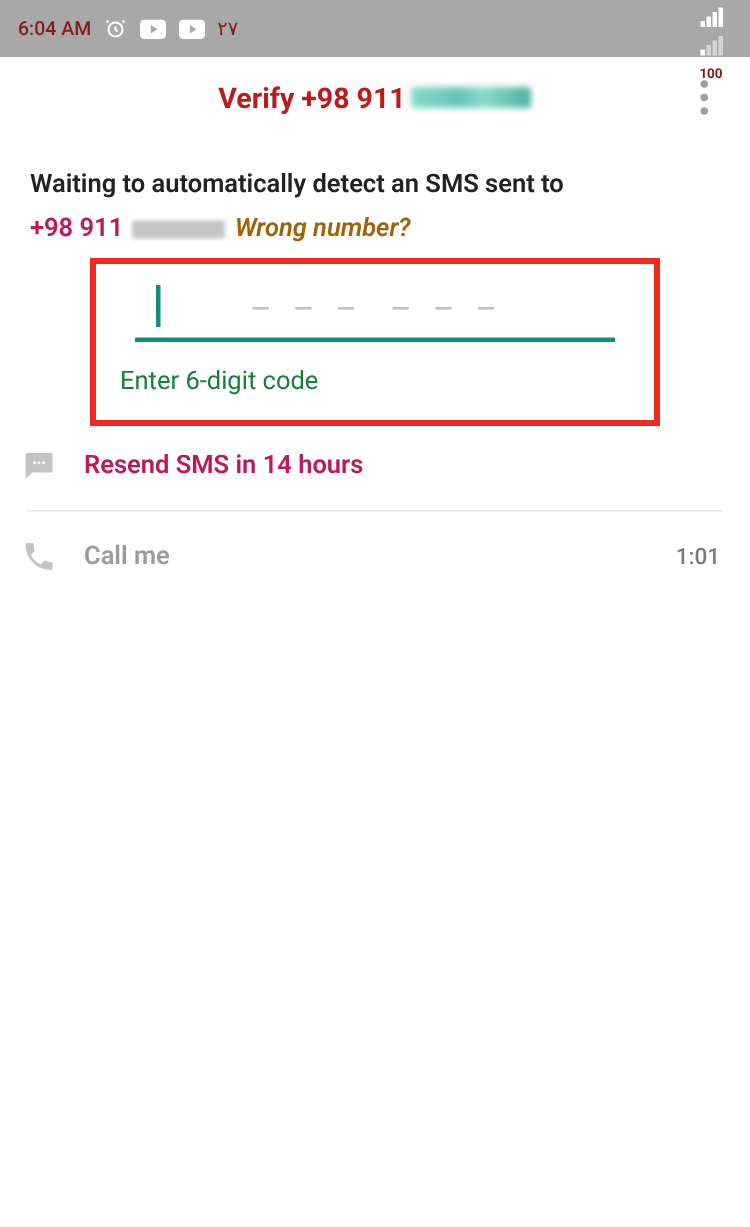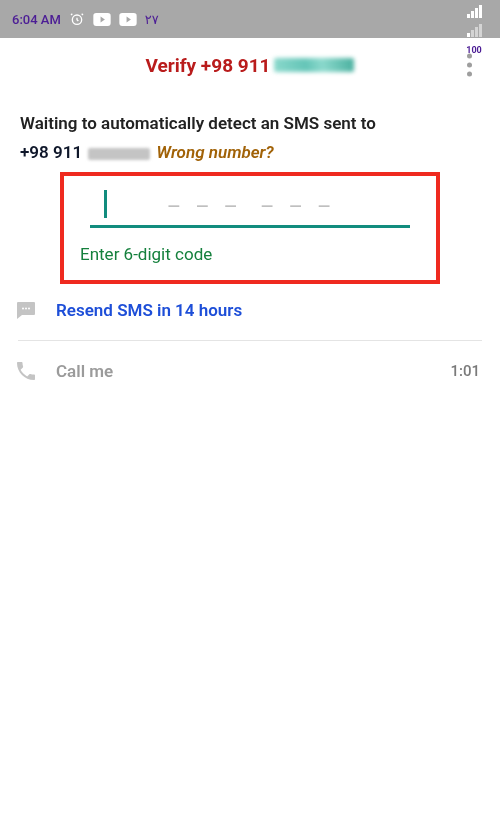--- a/index.html
+++ b/index.html
@@ -10,21 +10,21 @@
       font-family: -apple-system, BlinkMacSystemFont, "Segoe UI", Roboto, Arial, sans-serif;
       overflow: hidden;
     }
     .status-bar {
       height: 38px;
       background: #A8A8A8;
       display: flex;
       align-items: center;
       justify-content: space-between;
       padding: 0 12px;
-      color: #4c1d95;
+      color: #7f1d1d;
       font-size: 13px;
       font-weight: 500;
     }
     .status-left { display: flex; align-items: center; gap: 8px; }
     .status-right { display: flex; align-items: center; gap: 6px; flex-direction: column; }
     .status-icon { display: inline-flex; align-items: center; }
     .app-bar {
       height: 54px;
       display: flex;
       align-items: center;
@@ -66,21 +66,21 @@
       font-size: 17px;
       font-weight: 600;
       color: #222;
       line-height: 1.3;
     }
     .phone-line {
       margin-top: 8px;
       font-size: 17px;
       font-weight: 600;
     }
-    .phone-text { color: #0f172a; }
+    .phone-text { color: #be185d; }
     .smudge2 {
       display: inline-block;
       width: 62px;
       height: 12px;
       background: #c4c4c4;
       border-radius: 2px;
       filter: blur(1.5px);
       vertical-align: -2px;
       margin: 0 2px;
     }
@@ -120,21 +120,21 @@
       padding: 14px 20px 14px 12px;
       gap: 16px;
     }
     .action-icon { width: 28px; display: inline-flex; justify-content: center; color: #c4c4c4; }
     .action-label {
       flex: 1;
       text-align: left;
       font-size: 17px;
       font-weight: 600;
     }
-    .disabled .action-label { color: #1d4ed8; }
+    .disabled .action-label { color: #be185d; }
     .enabled .action-label { color: #9b9b9b; }
     .action-meta { color: #7a7a7a; font-size: 15px; font-weight: 500; }
     .divider {
       height: 1px;
       background: #e4e4e4;
       margin: 4px 18px;
     }
     .signal-bars {
       display: inline-flex;
       align-items: flex-end;

